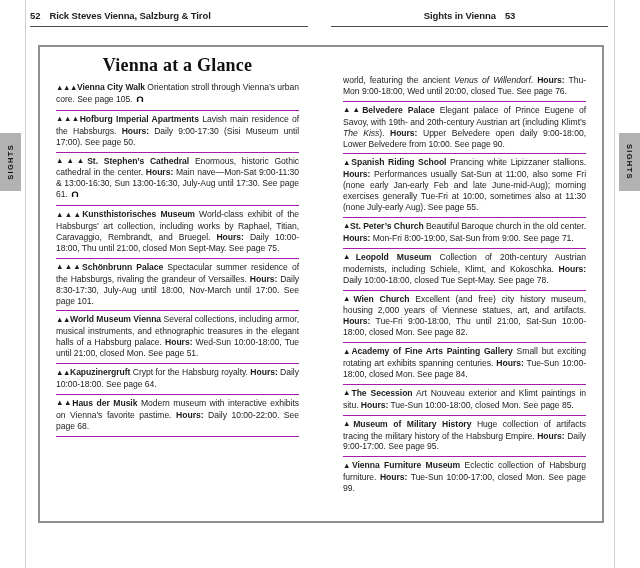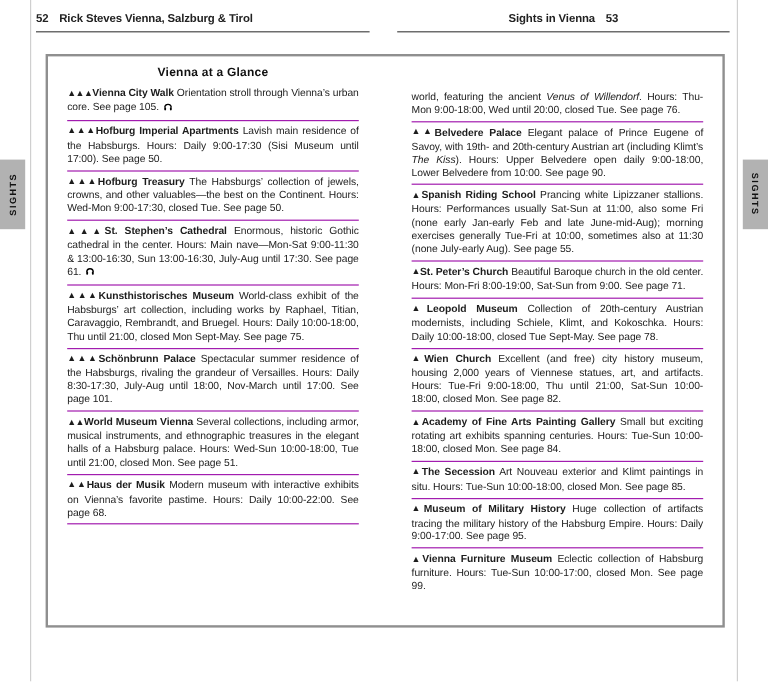--- a/index.html
+++ b/index.html
@@ -31,33 +31,33 @@
     writing-mode:vertical-rl;}
   .side-tab.lft span{transform:rotate(180deg);}
 
   
   .glance-box{
     position:absolute;left:38px;top:45px;width:566px;min-height:478px;
     box-sizing:border-box;border:2px solid #8f8f8f;background:#fff;
     padding:2px 16px 8px 16px;
     display:grid;grid-template-columns:1fr 1fr;column-gap:44px;align-items:start;
   }
-  .box-title{text-align:center;font-weight:bold;font-size:10px;letter-spacing:0.2px;
-    padding:6px 0 3px 0;color:#111;}
+  .box-title{text-align:center;font-weight:bold;font-size:18px;letter-spacing:0.2px;
+    padding:6px 0 3px 0;color:#111;font-family:Liberation Serif, serif;}
   .col{min-width:0;}
   .col.rgt{padding-top:23px;}
 
   .entry{
     font-size:8.6px;line-height:10.9px;letter-spacing:-0.05px;
     text-align:justify;padding:3px 0 4px 0;border-bottom:1px solid #a21caf;color:#1c1c1c;
   }
   .col .entry:last-child{border-bottom:none;}
   .tri{font-size:7.5px;letter-spacing:-0.5px;position:relative;top:-0.5px;}
   .nm{font-weight:bold;}
-  .b{font-weight:normal;}
+  .b{font-weight:bold;}
   .i{font-style:italic;}
   .audio-ic{display:inline-block;vertical-align:-1px;margin-left:1px;}
 </style>
 </head>
 <body>
 
 <div class="page-edge left"></div>
 <div class="page-edge right"></div>
 
 <div class="running-header lft">
@@ -77,29 +77,29 @@
 <div class="glance-box">
   <div class="col lft">
     <div class="box-title">Vienna at a Glance</div>
     <div id="col-left">
         <div class="entry"><span class="tri">▲▲▲</span><span class="nm">Vienna City Walk</span> <span>Orientation stroll through Vienna’s urban core. See page 105. </span><span class="audio-ic"><svg width="8" height="8" viewBox="0 0 24 24">
               <path d="M4 14a8 8 0 0 1 16 0" fill="none" stroke="#000" stroke-width="3.4"></path>
               <rect x="2.6" y="13" width="4.6" height="8" rx="2" fill="#000"></rect>
               <rect x="16.8" y="13" width="4.6" height="8" rx="2" fill="#000"></rect>
             </svg></span></div>
         <div class="entry"><span class="tri">▲▲▲</span><span class="nm">Hofburg Imperial Apartments</span> <span>Lavish main residence of the Habsburgs. </span><span class="b">Hours:</span><span> Daily 9:00-17:30 (Sisi Museum until 17:00). See page 50.</span></div>
-        <div class="entry"><span class="tri">▲▲▲</span><span class="nm">Hofburg Treasury</span> <span>The Habsburgs’ collection of jewels, crowns, and other valuables—the best on the Continent. </span><span class="b">Hours:</span><span> Wed-Mon 9:00-17:30, closed Tue. See page 50.</span></div>
         <div class="entry"><span class="tri">▲▲▲</span><span class="nm">St. Stephen’s Cathedral</span> <span>Enormous, historic Gothic cathedral in the center. </span><span class="b">Hours:</span><span> Main nave—Mon-Sat 9:00-11:30 &amp; 13:00-16:30, Sun 13:00-16:30, July-Aug until 17:30. See page 61. </span><span class="audio-ic"><svg width="8" height="8" viewBox="0 0 24 24">
               <path d="M4 14a8 8 0 0 1 16 0" fill="none" stroke="#000" stroke-width="3.4"></path>
               <rect x="2.6" y="13" width="4.6" height="8" rx="2" fill="#000"></rect>
               <rect x="16.8" y="13" width="4.6" height="8" rx="2" fill="#000"></rect>
             </svg></span></div>
         <div class="entry"><span class="tri">▲▲▲</span><span class="nm">Kunsthistorisches Museum</span> <span>World-class exhibit of the Habsburgs’ art collection, including works by Raphael, Titian, Caravaggio, Rembrandt, and Bruegel. </span><span class="b">Hours:</span><span> Daily 10:00-18:00, Thu until 21:00, closed Mon Sept-May. See page 75.</span></div>
         <div class="entry"><span class="tri">▲▲▲</span><span class="nm">Schönbrunn Palace</span> <span>Spectacular summer residence of the Habsburgs, rivaling the grandeur of Versailles. </span><span class="b">Hours:</span><span> Daily 8:30-17:30, July-Aug until 18:00, Nov-March until 17:00. See page 101.</span></div>
         <div class="entry"><span class="tri">▲▲</span><span class="nm">World Museum Vienna</span> <span>Several collections, including armor, musical instruments, and ethnographic treasures in the elegant halls of a Habsburg palace. </span><span class="b">Hours:</span><span> Wed-Sun 10:00-18:00, Tue until 21:00, closed Mon. See page 51.</span></div>
+        <div class="entry"><span class="tri">▲▲</span><span class="nm">Kapuzinergruft</span> <span>Crypt for the Habsburg royalty. </span><span class="b">Hours:</span><span> Daily 10:00-18:00. See page 64.</span></div>
         <div class="entry"><span class="tri">▲▲</span><span class="nm">Haus der Musik</span> <span>Modern museum with interactive exhibits on Vienna’s favorite pastime. </span><span class="b">Hours:</span><span> Daily 10:00-22:00. See page 68.</span></div>
         <div class="entry"> </div>
       </div>
   </div>
   <div class="col rgt" id="col-right">
       <div class="entry"><span>world, featuring the ancient </span><span class="i">Venus of Willendorf</span><span>. </span><span class="b">Hours:</span><span> Thu-Mon 9:00-18:00, Wed until 20:00, closed Tue. See page 76.</span></div>
       <div class="entry"><span class="tri">▲▲</span><span class="nm">Belvedere Palace</span> <span>Elegant palace of Prince Eugene of Savoy, with 19th- and 20th-century Austrian art (including Klimt’s </span><span class="i">The Kiss</span><span>). </span><span class="b">Hours:</span><span> Upper Belvedere open daily 9:00-18:00, Lower Belvedere from 10:00. See page 90.</span></div>
       <div class="entry"><span class="tri">▲</span><span class="nm">Spanish Riding School</span> <span>Prancing white Lipizzaner stallions. </span><span class="b">Hours:</span><span> Performances usually Sat-Sun at 11:00, also some Fri (none early Jan-early Feb and late June-mid-Aug); morning exercises generally Tue-Fri at 10:00, sometimes also at 11:30 (none July-early Aug). See page 55.</span></div>
       <div class="entry"><span class="tri">▲</span><span class="nm">St. Peter’s Church</span> <span>Beautiful Baroque church in the old center. </span><span class="b">Hours:</span><span> Mon-Fri 8:00-19:00, Sat-Sun from 9:00. See page 71.</span></div>
       <div class="entry"><span class="tri">▲</span><span class="nm">Leopold Museum</span> <span>Collection of 20th-century Austrian modernists, including Schiele, Klimt, and Kokoschka. </span><span class="b">Hours:</span><span> Daily 10:00-18:00, closed Tue Sept-May. See page 78.</span></div>

